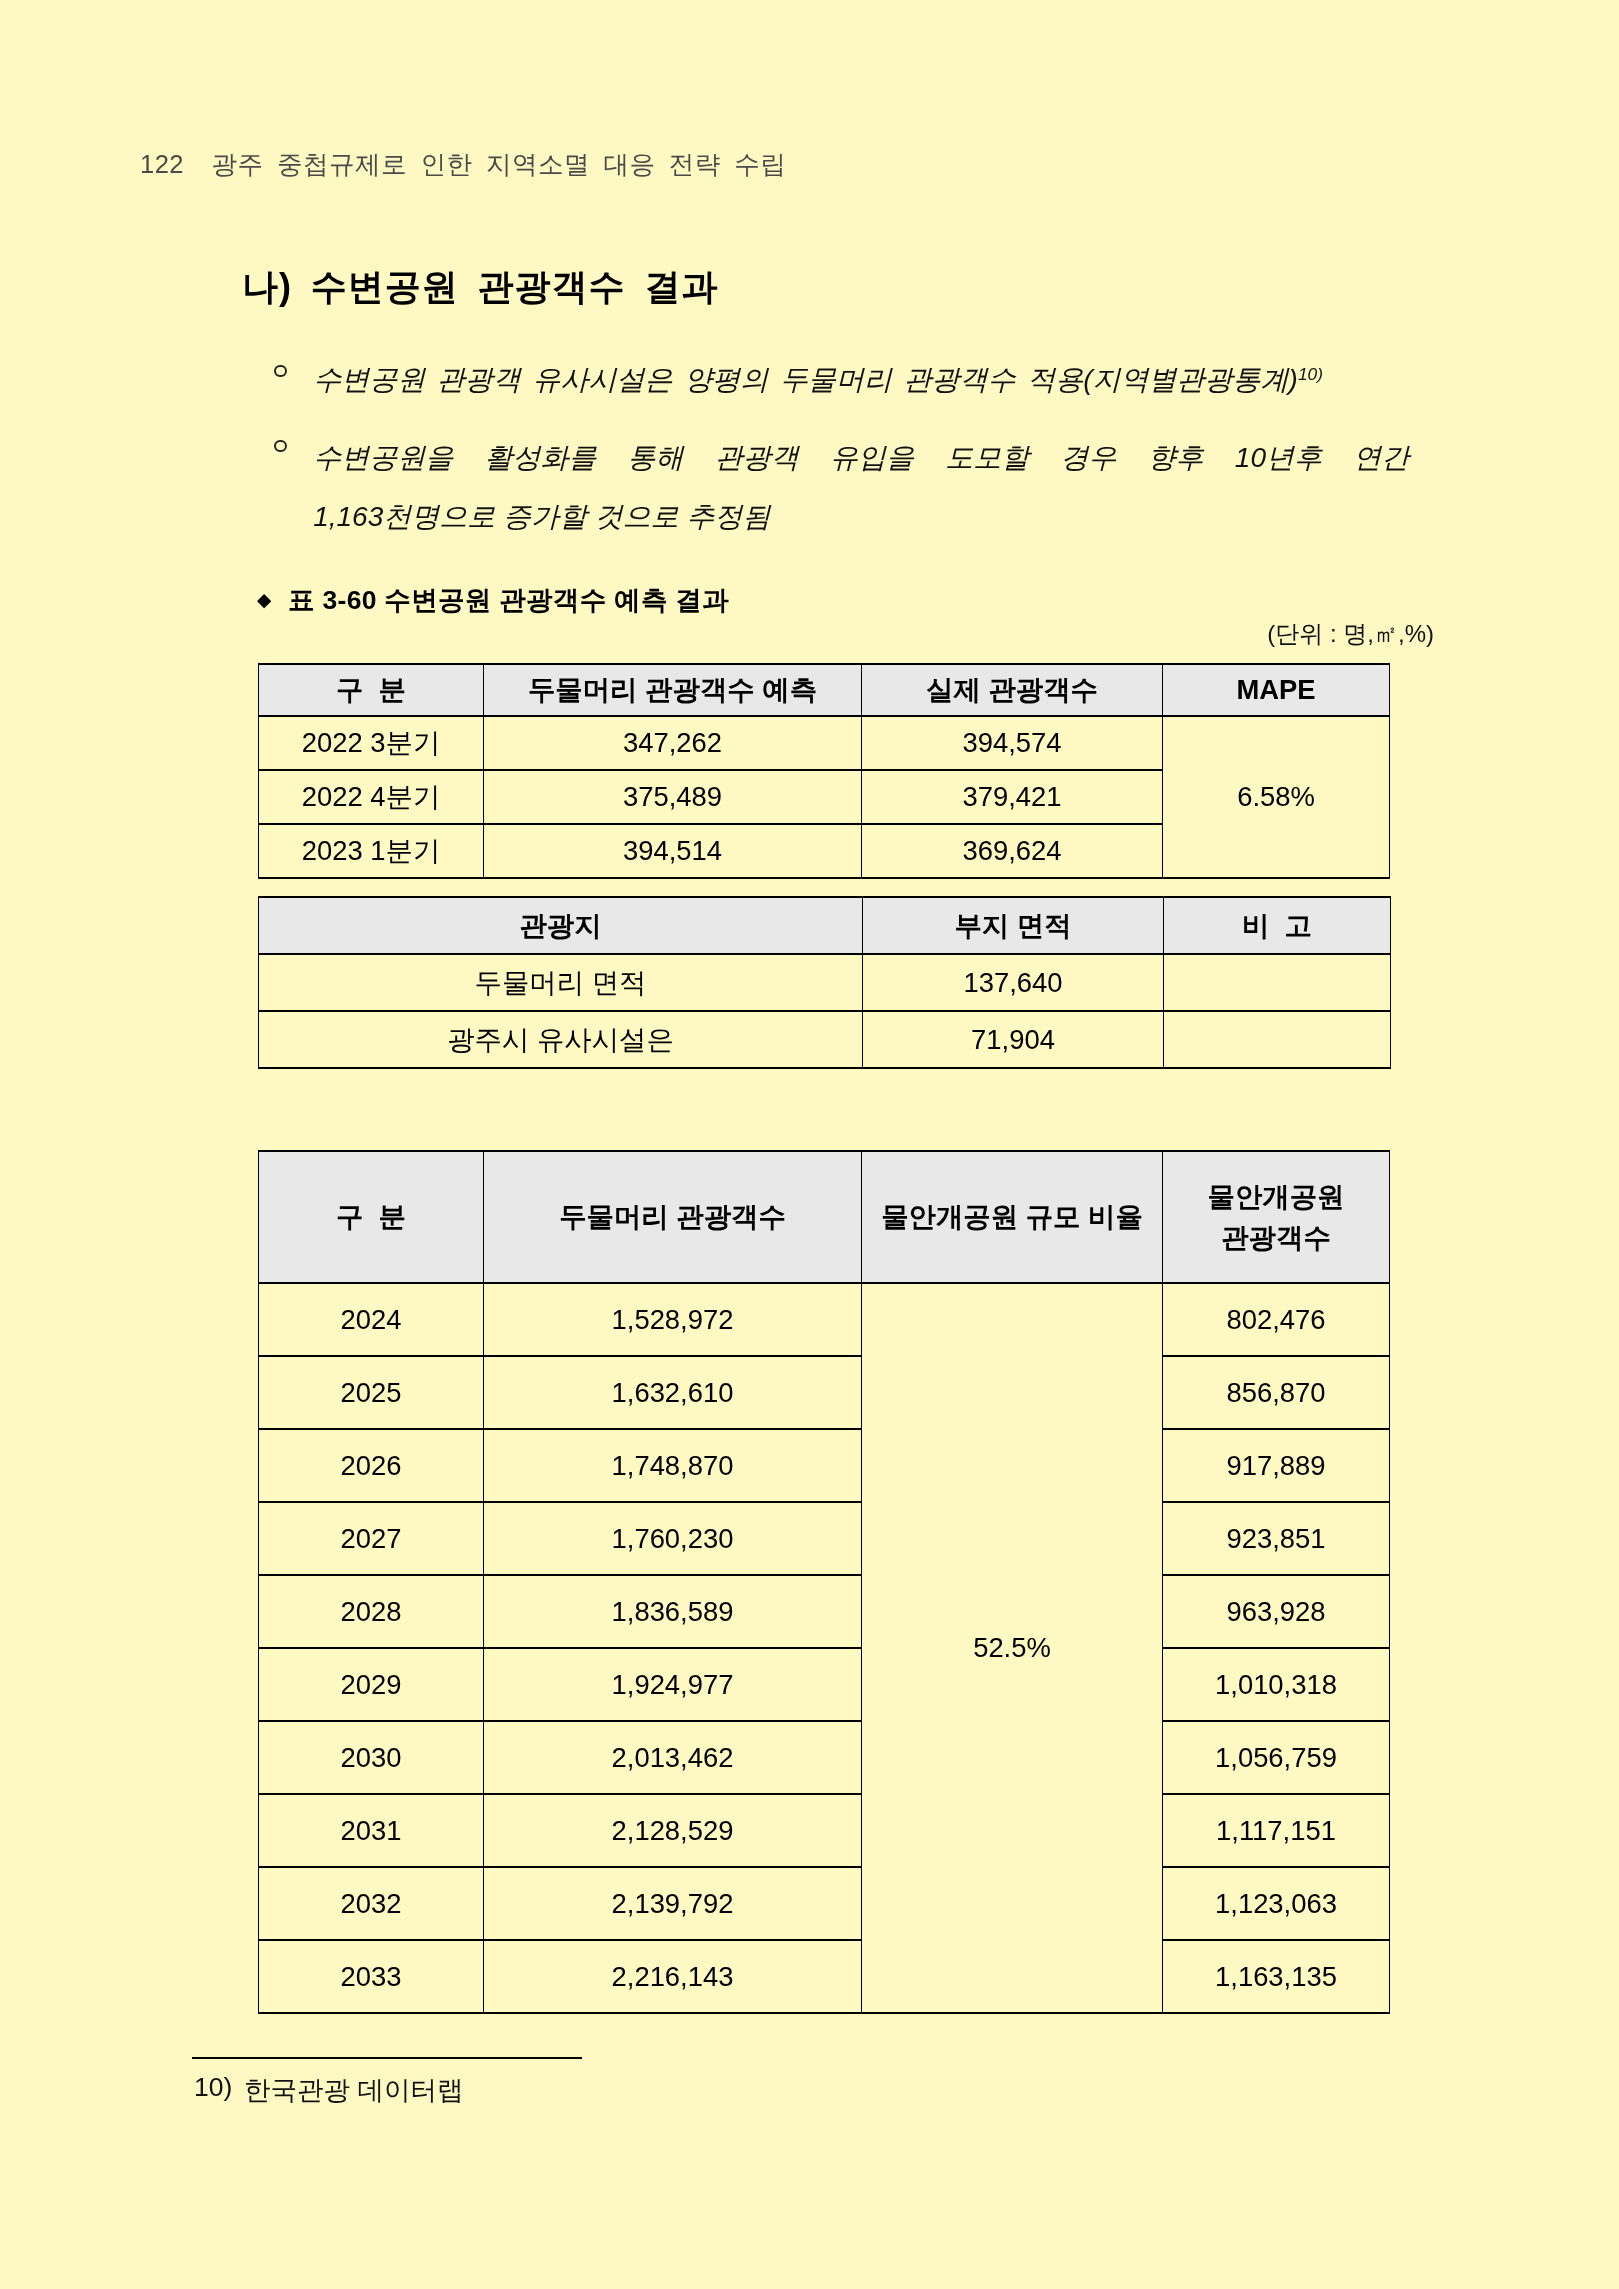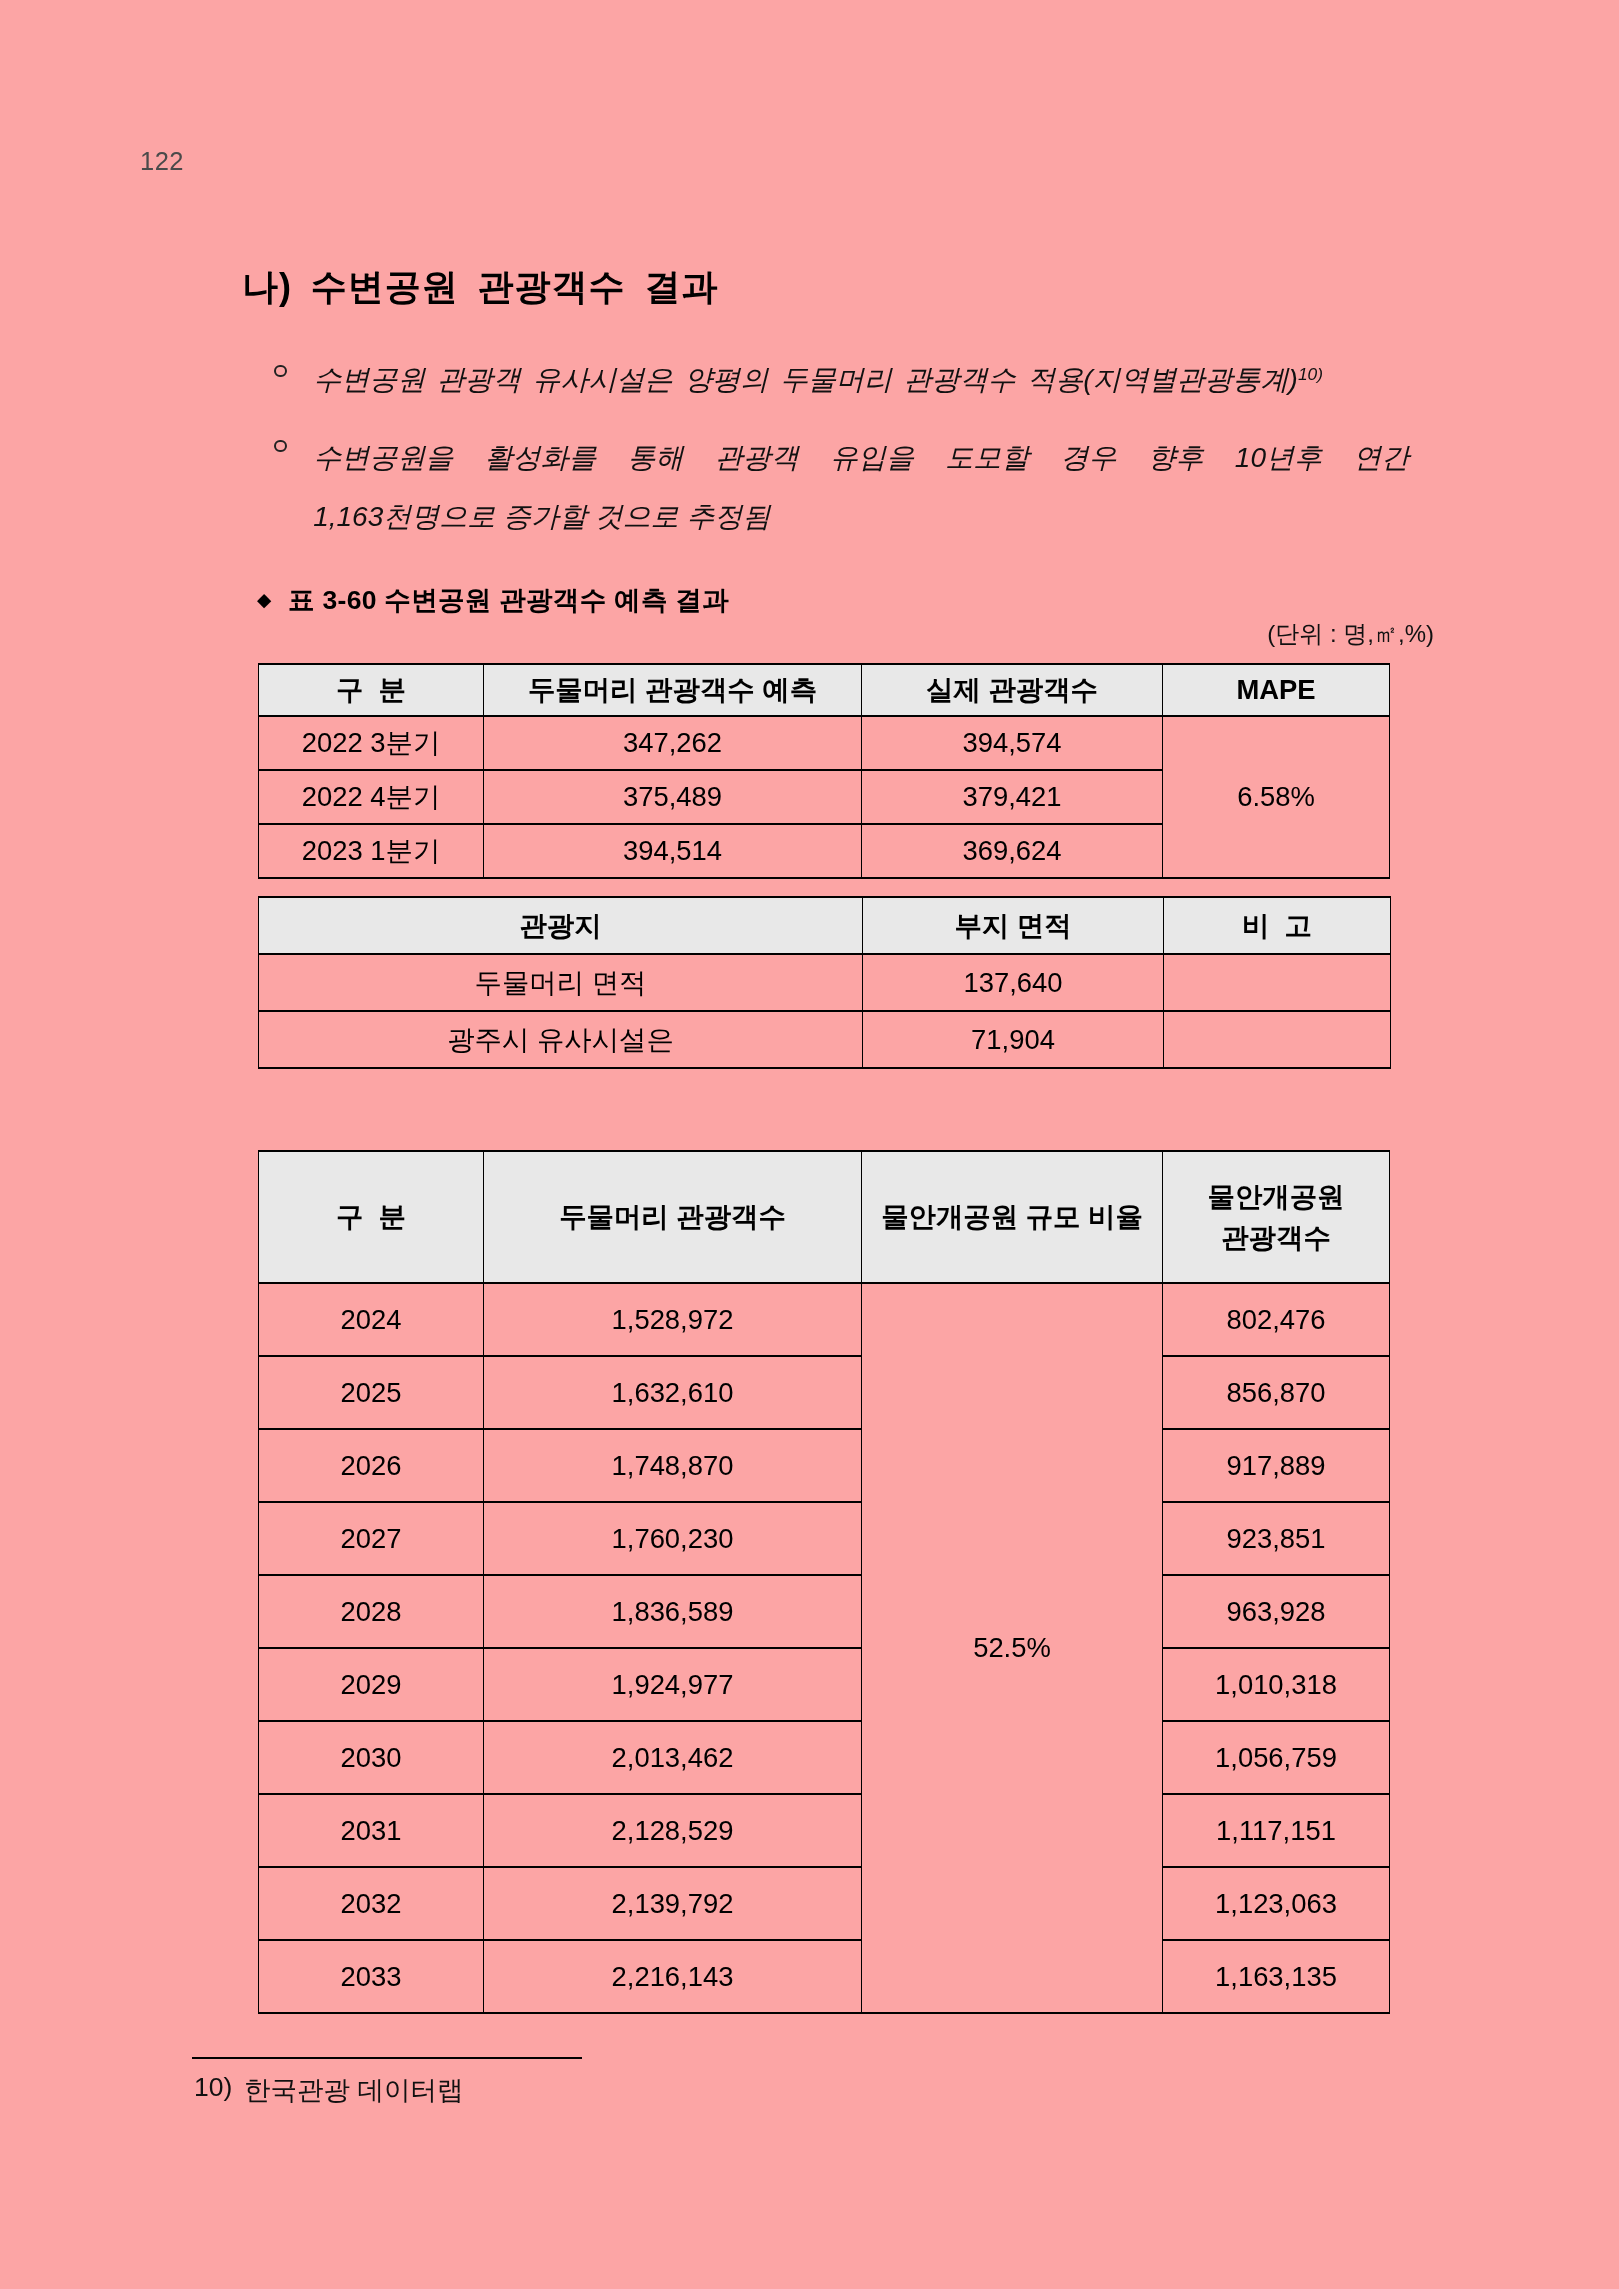--- a/index.html
+++ b/index.html
@@ -4,21 +4,21 @@
 <title>Report Page</title>
 <style>
   * { margin: 0; padding: 0; box-sizing: border-box; }
   html, body { background: #888; }
   body { font-family: "Liberation Sans", "DejaVu Sans", sans-serif; }
   #page {
     position: relative;
     width: 1619px;
     height: 2290px;
     margin: 0 auto;
-    background: #fca5a5;
+    background: #fef9c3;
     color: #000;
     overflow: hidden;
   }
 
   
   .page-header {
     position: absolute;
     left: 140px; top: 147px;
     font-size: 25.5px;
     color: #4a4a4a;
@@ -138,20 +138,21 @@
   }
   .footnote .fn-num { margin-right: 11.8px; }
 </style>
 </head>
 <body>
 
 <div id="page">
 
   <div class="page-header">
     <span class="page-num">122</span>
+    <span class="doc-title">광주 중첩규제로 인한 지역소멸 대응 전략 수립</span>
   </div>
 
   <div class="section-title">나) 수변공원 관광객수 결과</div>
 
   <div class="bullet bullet-1">
     <span class="circle-marker"></span>
     <div class="bullet-text">
       <span>수변공원 관광객 유사시설은 양평의 두물머리 관광객수 적용(지역별관광통계)</span><sup>10)</sup>
     </div>
   </div>

